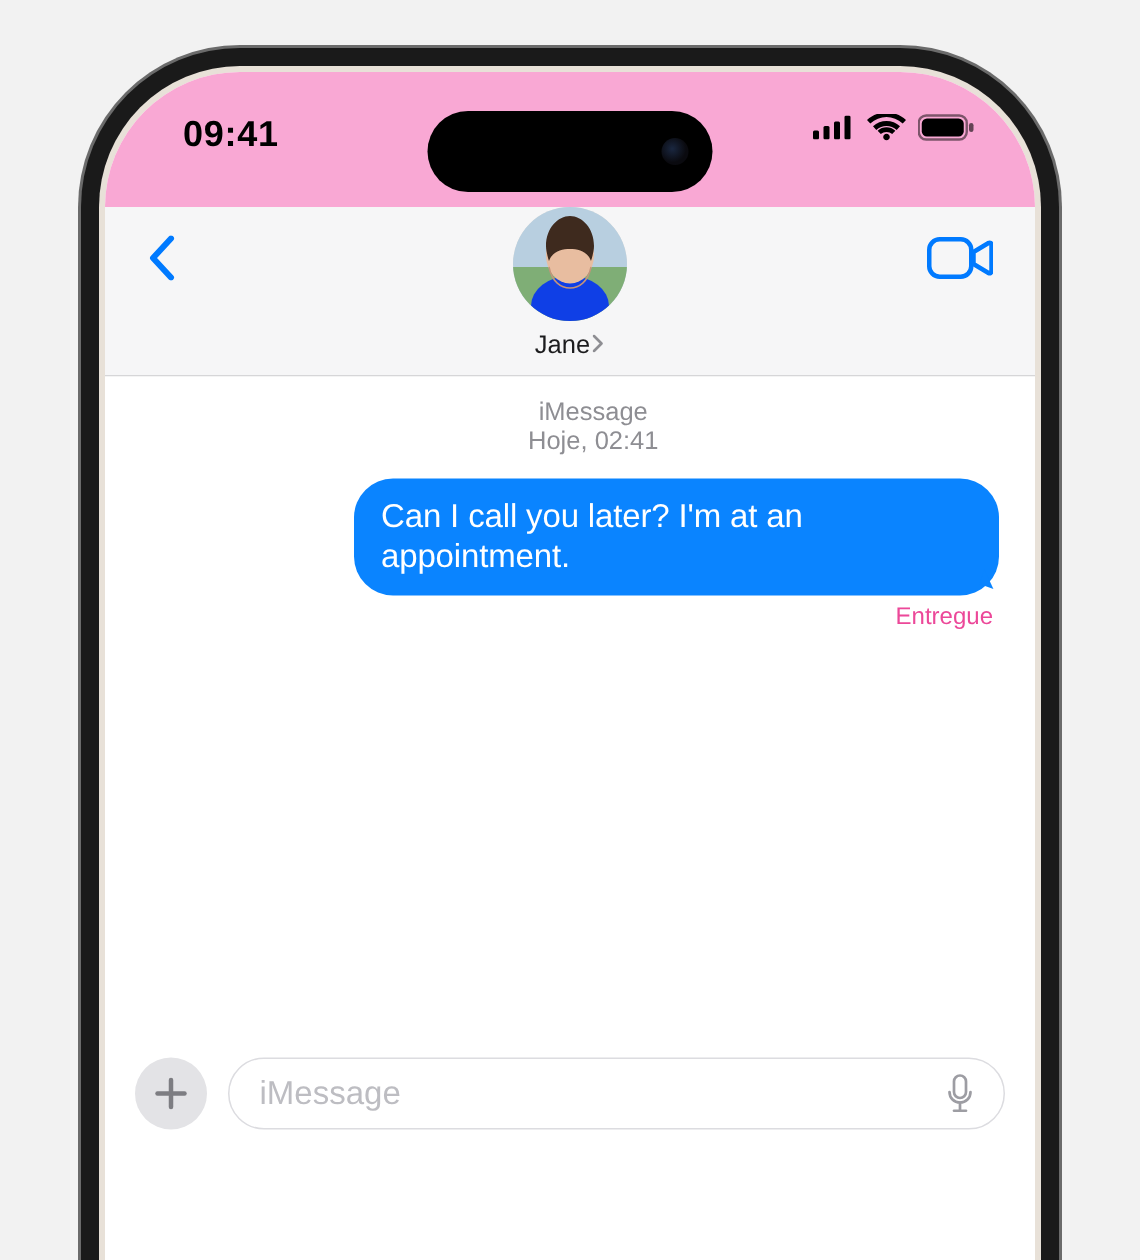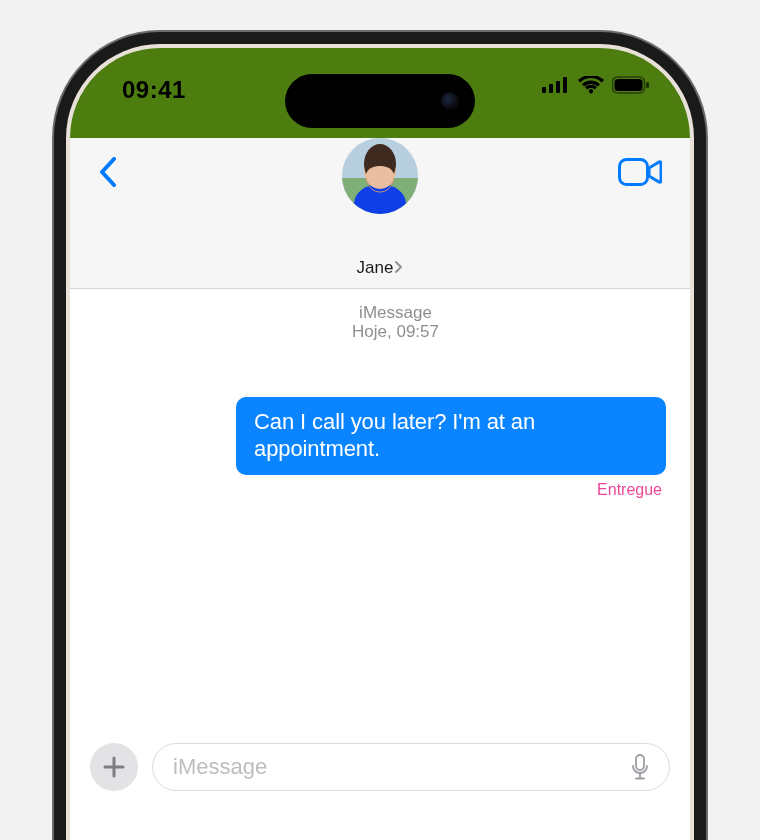--- a/index.html
+++ b/index.html
@@ -64,21 +64,21 @@
       transform: translateY(-50%);
       width: 18px;
       height: 18px;
       border-radius: 50%;
       background: radial-gradient(circle at 40% 40%, #1a2740 0%, #0a0a0f 60%);
     }
 
     
     .status-bar {
       height: 92px;
-      background: #4d7c0f;
+      background: #f9a8d4;
       display: flex;
       align-items: flex-start;
       justify-content: space-between;
       padding: 28px 40px 0 52px;
       position: relative;
     }
     .status-time {
       font-size: 24px;
       font-weight: 600;
       letter-spacing: 0.5px;
@@ -129,21 +129,20 @@
       overflow: hidden;
       background: #e6e0d8;
       position: relative;
     }
     .avatar svg { width: 100%; height: 100%; display:block; }
     .contact-name-row {
       display: inline-flex;
       align-items: center;
       gap: 2px;
       color: #1c1c1e;
-      margin-top: 38px;
     }
     .contact-name {
       font-size: 17px;
       font-weight: 400;
     }
     .contact-chevron {
       color: #8e8e93;
       font-size: 13px;
     }
 
@@ -167,26 +166,25 @@
       display: flex;
       justify-content: flex-end;
       padding: 14px 24px 4px 72px;
     }
     .bubble {
       background: #0a84ff;
       color: #fff;
       font-size: 22px;
       line-height: 1.22;
       padding: 12px 18px 13px;
-      border-radius: 10px;
+      border-radius: 26px;
       position: relative;
       max-width: 430px;
       text-align: left;
       letter-spacing: -0.1px;
-      margin-top: 40px;
     }
     .bubble::after {
       content: "";
       position: absolute;
       right: -8px;
       bottom: 4px;
       width: 0;
       height: 0;
       border: 10px solid transparent;
       border-left-color: #0a84ff;
@@ -318,21 +316,21 @@
         <svg width="8" height="12" viewBox="0 0 8 12">
           <polyline points="1,1 6,6 1,11" fill="none" stroke="#8e8e93" stroke-width="1.8" stroke-linecap="round" stroke-linejoin="round"></polyline>
         </svg>
       </span>
     </div>
   </div>
 
   <div class="conversation">
     <div class="conv-meta">
       <div>iMessage</div>
-      <div class="line2">Hoje, 09:57</div>
+      <div class="line2">Hoje, 02:41</div>
     </div>
     <div class="bubble-row">
       <div class="bubble">Can I call you later? I'm at an appointment.</div>
     </div>
     <div class="delivery">Entregue</div>
 
     <div class="composer">
       <div class="plus-button">
         <svg width="24" height="24" viewBox="0 0 24 24">
           <line x1="12" y1="3" x2="12" y2="21" stroke="#7d7d82" stroke-width="3" stroke-linecap="round"></line>

